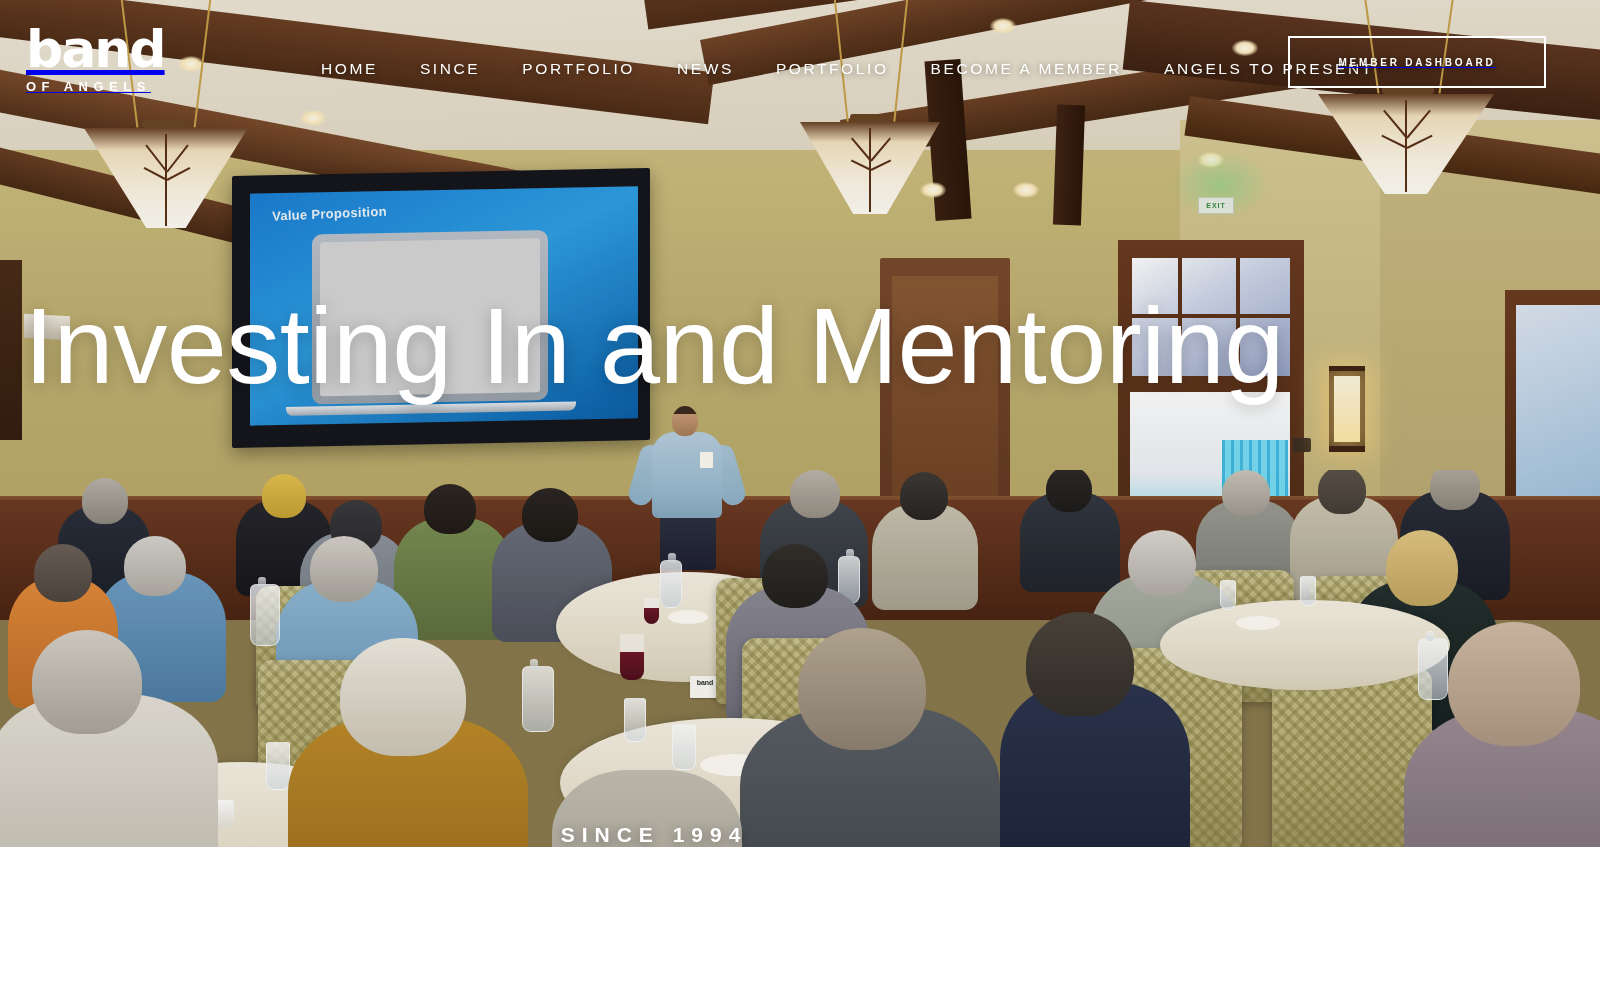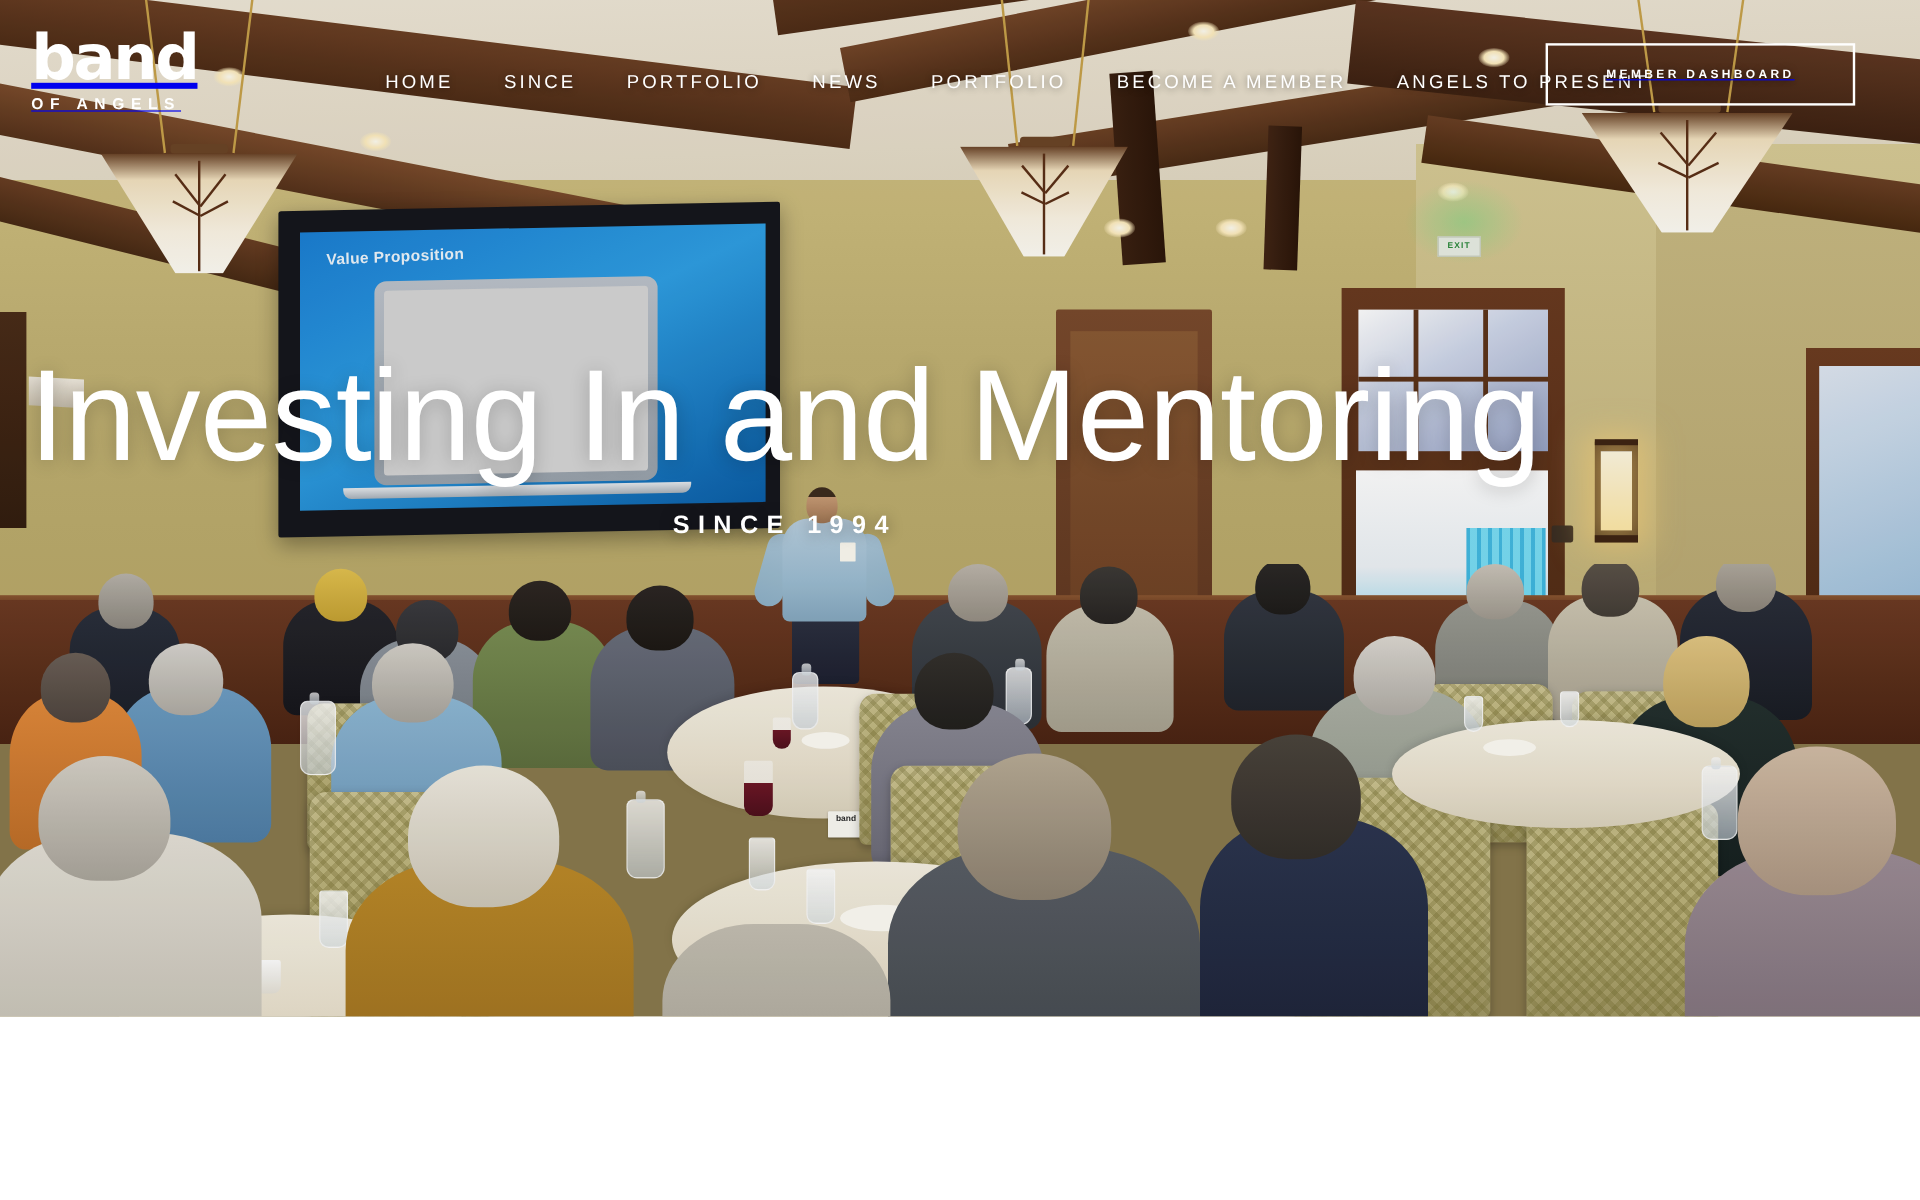--- a/index.html
+++ b/index.html
@@ -262,21 +262,21 @@
     position:absolute; left:1288px; top:36px; width:258px; height:52px;
     border:2px solid #ffffff; display:flex; align-items:center; justify-content:center;
   }
   .dash-btn span {
     color:#fff; font-size:10px; font-weight:bold; letter-spacing:2.8px; white-space:nowrap;
     text-shadow:0 1px 6px rgba(0,0,0,.5);
   }
 
   
   .hero-text { position:absolute; left:0; top:0; width:1308px; height:847px; z-index:15;
-    display:flex; flex-direction:column; align-items:center; justify-content:flex-start;
+    display:flex; flex-direction:column; align-items:center; justify-content:space-between;
     pointer-events:none; }
   .hero-title {
     margin-top:288px; width:1400px; text-align:center; color:#ffffff;
     font-family:"Liberation Sans", sans-serif; font-weight:300;
     font-size:108px; line-height:116px; letter-spacing:-0.5px;
     text-shadow:0 2px 16px rgba(0,0,0,.22);
   }
   .hero-title .l2 { display:block; }
   .hero-sub {
     margin-top:22px; color:#ffffff; font-size:21px; font-weight:bold; letter-spacing:7px;

